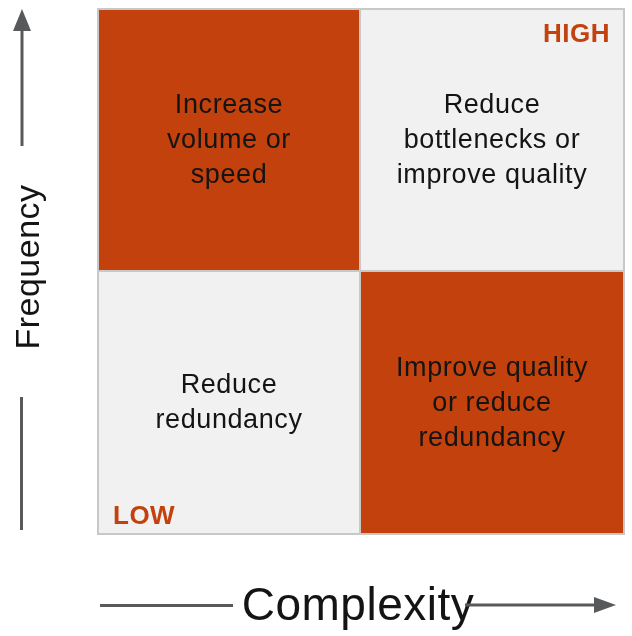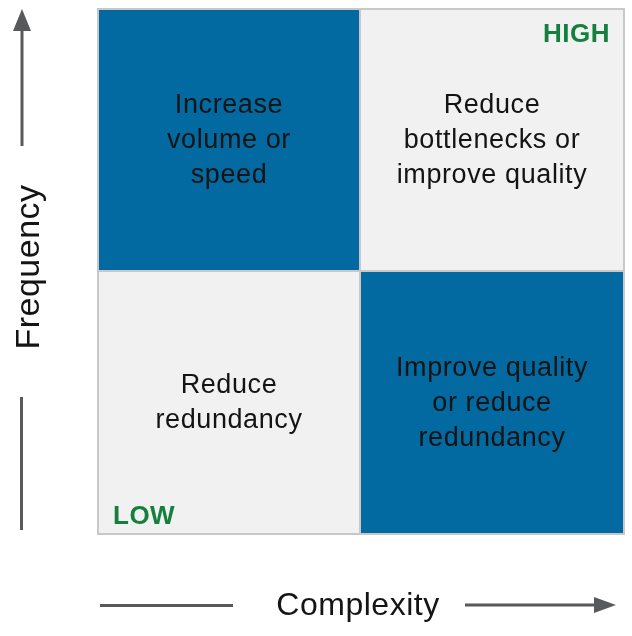--- a/index.html
+++ b/index.html
@@ -34,39 +34,39 @@
     display: grid;
     grid-template-columns: 1fr 1fr;
     grid-template-rows: 1fr 1fr;
     background: #ffffff;
   }
   .cell {
     position: relative;
     display: flex;
     align-items: center;
     justify-content: center;
-    background: #0369a1;
+    background: #c2410c;
   }
   .cell.shaded { background: var(--shaded); }
   .cell-tl, .cell-bl { border-right: 2px solid var(--border); }
   .cell-tl, .cell-tr { border-bottom: 2px solid var(--border); }
   .cell-text {
     font-size: 27px;
     line-height: 35px;
     letter-spacing: 0.6px;
     text-align: center;
     white-space: pre-line;
     color: var(--text);
   }
   .corner-tag {
     position: absolute;
     font-size: 26px;
     font-weight: 700;
     letter-spacing: 0.5px;
-    color: #15803d;
+    color: #c2410c;
   }
   .tag-high { top: 8px; right: 13px; }
   .tag-low  { bottom: 2px; left: 14px; }
 
   
   .y-arrow {
     position: absolute;
     left: 10px;
     top: 8px;
     width: 24px;
@@ -98,21 +98,21 @@
     top: 604px;
     width: 133px;
     height: 3px;
     background: var(--axis);
   }
   .x-label {
     position: absolute;
     left: 358px;
     top: 604px;
     transform: translate(-50%, -50%);
-    font-size: 32px;
+    font-size: 46px;
     letter-spacing: 0.5px;
     color: var(--text);
     white-space: nowrap;
   }
   .x-arrow {
     position: absolute;
     left: 465px;
     top: 593px;
     width: 152px;
     height: 24px;

